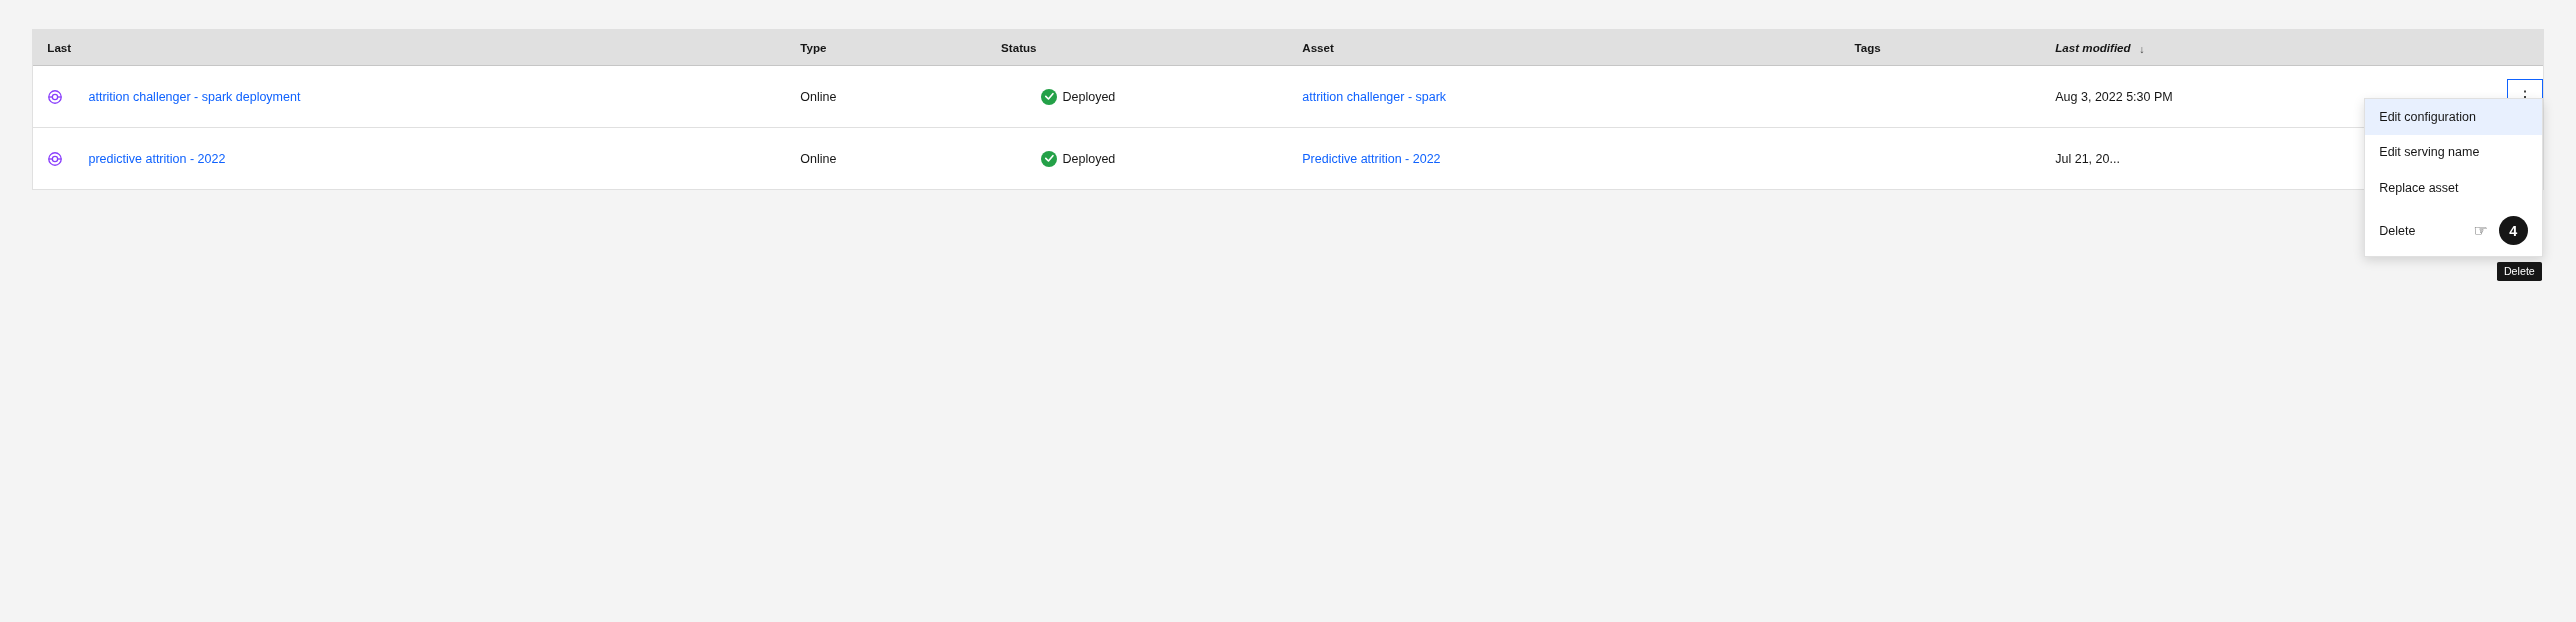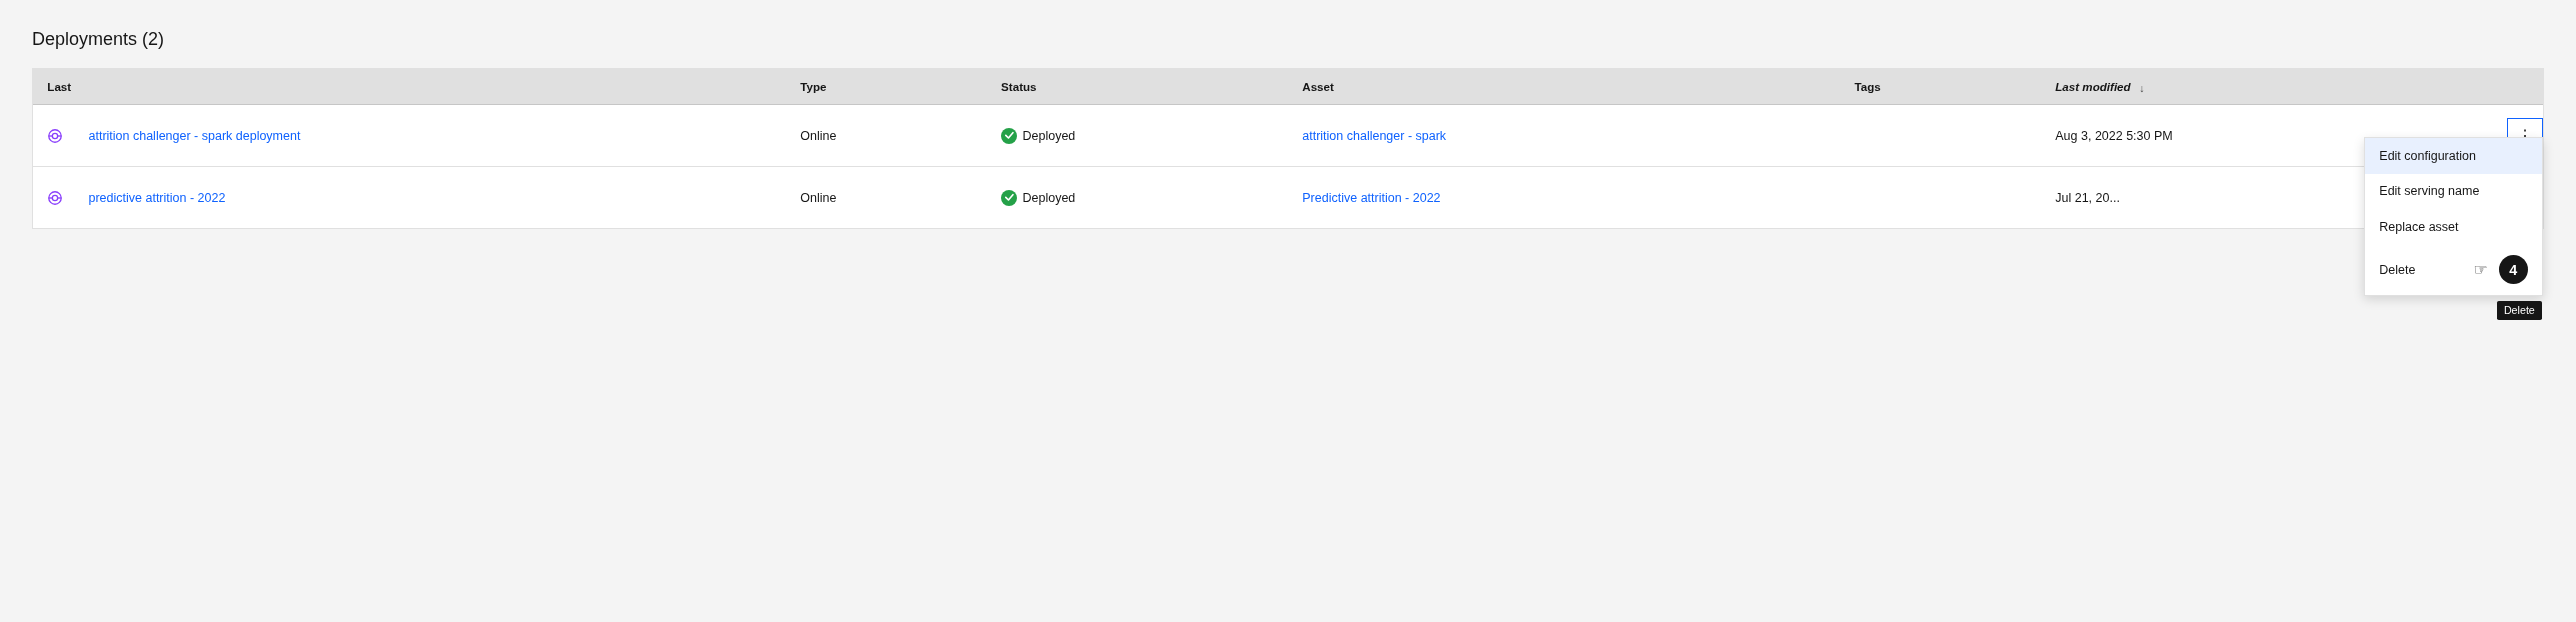--- a/index.html
+++ b/index.html
@@ -91,20 +91,21 @@
     .link-text {
       color: #0f62fe;
       text-decoration: none;
       cursor: pointer;
     }
 
     .status-cell {
       display: flex;
       align-items: center;
       gap: 5.4px;
+      margin-left: 40px;
     }
 
     .status-icon {
       width: 16px;
       height: 16px;
       border-radius: 50%;
       background: #24a148;
       display: inline-flex;
       align-items: center;
       justify-content: center;
@@ -217,21 +218,20 @@
     .col-status { width: 12%; }
     .col-asset { width: 22%; margin-top: 30px; }
     .col-tags { width: 8%; }
     .col-lastmod { width: 16%; }
     .col-actions { width: 4%; }
   </style>
 </head>
 <body>
 
 <div class="main-container">
-  <h1 class="page-title">Deployments (2)</h1>
 
   <div class="table-wrapper">
     <table>
       <thead>
         <tr>
           <th class="col-name">
             <span>Last</span>
           </th>
           <th class="col-type">
             <span>Type</span>

